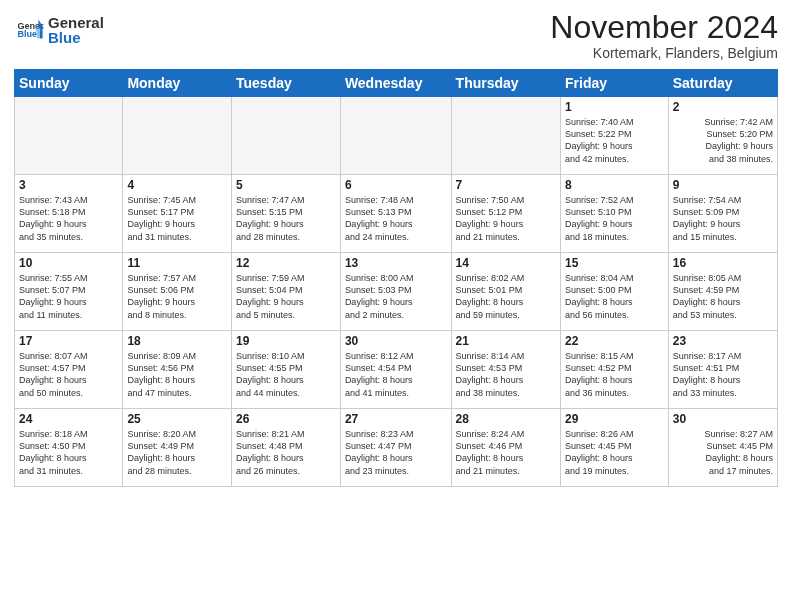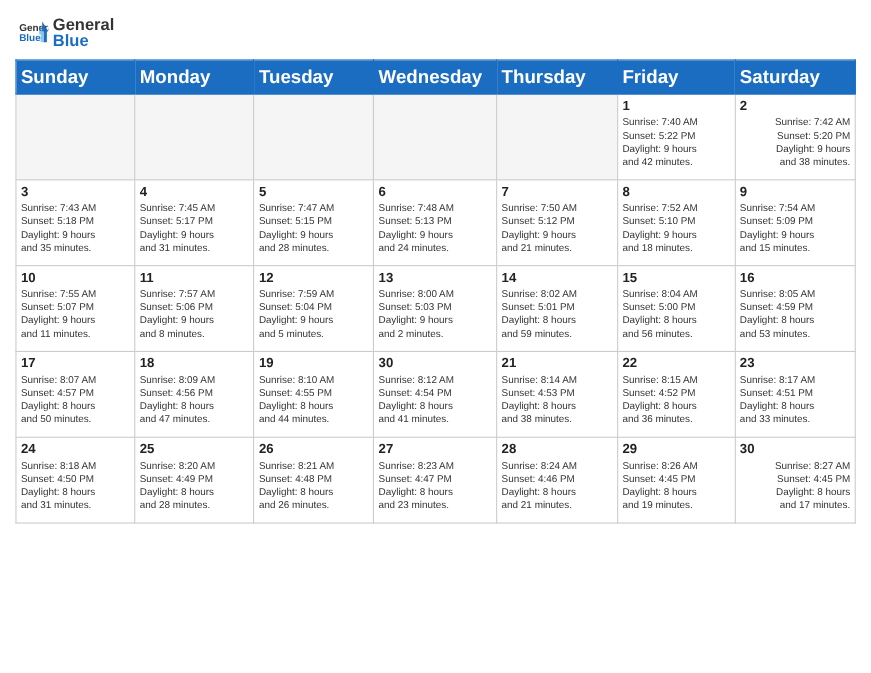--- a/index.html
+++ b/index.html
@@ -44,21 +44,21 @@
       font-size: 14px;
       color: #444;
     }
     .calendar {
       width: 100%;
       border-collapse: collapse;
     }
     .calendar th {
       background: #1a6dc0;
       color: #fff;
-      font-size: 17px;
+      font-size: 14px;
       font-weight: bold;
       padding: 5px 4px;
       text-align: left;
       border: 1px solid #1a6dc0;
     }
     .calendar td {
       vertical-align: top;
       border: 1px solid #ccc;
       padding: 3px 4px;
       font-size: 9.5px;
@@ -95,20 +95,22 @@
         <text x="2" y="30" font-size="13" font-weight="bold" fill="#1a6dc0" font-family="Arial">Blue</text>
         <polygon points="32,5 40,18 38,18 38,32 34,32 34,18 32,18" fill="#1a6dc0"></polygon>
         <polygon points="28,10 36,22 34,22 34,32 30,32 30,22 28,22" fill="#4a9de0" opacity="0.6"></polygon>
       </svg>
       <div style="margin-left: 4px;">
         <div style="font-size:15px; font-weight:bold; color:#333;">General</div>
         <div style="font-size:15px; font-weight:bold; color:#1a6dc0; margin-top:-2px;">Blue</div>
       </div>
     </div>
     <div class="title-block">
+      <div class="month-title">November 2024</div>
+      <div class="location">Kortemark, Flanders, Belgium</div>
     </div>
   </div>
 
   <table class="calendar">
     <thead>
       <tr>
       <th>Sunday</th>
           <th>Monday</th>
           <th>Tuesday</th>
           <th>Wednesday</th>

